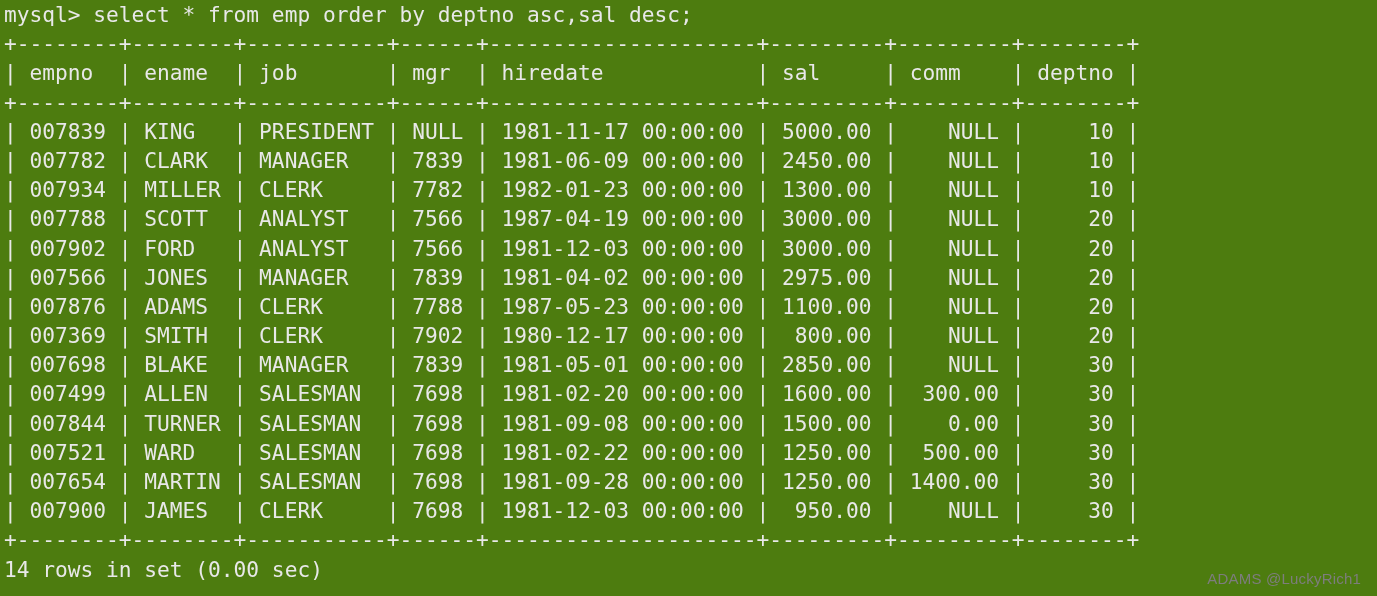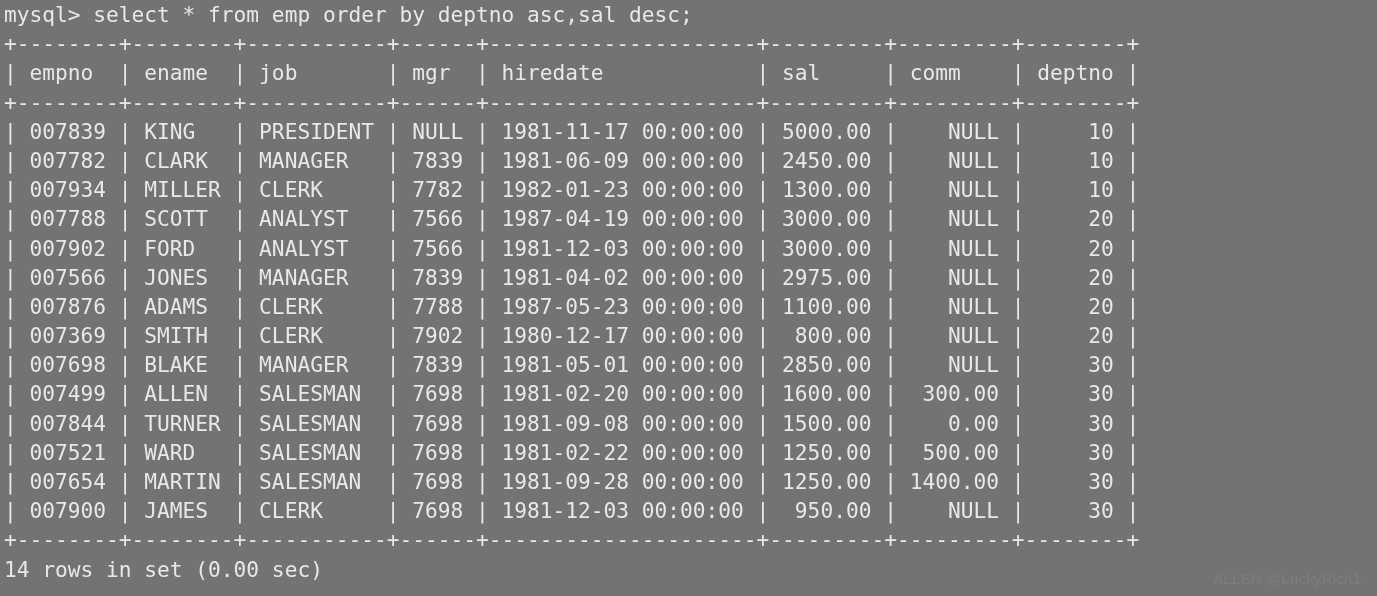--- a/index.html
+++ b/index.html
@@ -13,21 +13,21 @@
     overflow: hidden;
     position: relative;
     font-family: "DejaVu Sans Mono", "Liberation Mono", monospace;
   }
   #terminal {
     position: absolute;
     left: 0;
     top: 0;
     width: 1377px;
     height: 596px;
-    background: #737373;
+    background: #4d7c0f;
     color: #e8e8e8;
     font-family: "DejaVu Sans Mono", "Liberation Mono", monospace;
     font-size: 21.2px;
     line-height: 29.2px;
     letter-spacing: 0px;
     white-space: pre;
     padding: 0px 0 0 4px;
     box-sizing: border-box;
   }
   .term-line {
@@ -49,13 +49,13 @@
     line-height: 18px;
     letter-spacing: 0.2px;
     white-space: pre;
   }
 </style>
 </head>
 <body>
 
 <div id="terminal"><div class="term-line prompt-line">mysql&gt; select * from emp order by deptno asc,sal desc;</div><div class="term-line">+--------+--------+-----------+------+---------------------+---------+---------+--------+</div><div class="term-line">| empno  | ename  | job       | mgr  | hiredate            | sal     | comm    | deptno |</div><div class="term-line">+--------+--------+-----------+------+---------------------+---------+---------+--------+</div><div class="term-line">| 007839 | KING   | PRESIDENT | NULL | 1981-11-17 00:00:00 | 5000.00 |    NULL |     10 |</div><div class="term-line">| 007782 | CLARK  | MANAGER   | 7839 | 1981-06-09 00:00:00 | 2450.00 |    NULL |     10 |</div><div class="term-line">| 007934 | MILLER | CLERK     | 7782 | 1982-01-23 00:00:00 | 1300.00 |    NULL |     10 |</div><div class="term-line">| 007788 | SCOTT  | ANALYST   | 7566 | 1987-04-19 00:00:00 | 3000.00 |    NULL |     20 |</div><div class="term-line">| 007902 | FORD   | ANALYST   | 7566 | 1981-12-03 00:00:00 | 3000.00 |    NULL |     20 |</div><div class="term-line">| 007566 | JONES  | MANAGER   | 7839 | 1981-04-02 00:00:00 | 2975.00 |    NULL |     20 |</div><div class="term-line">| 007876 | ADAMS  | CLERK     | 7788 | 1987-05-23 00:00:00 | 1100.00 |    NULL |     20 |</div><div class="term-line">| 007369 | SMITH  | CLERK     | 7902 | 1980-12-17 00:00:00 |  800.00 |    NULL |     20 |</div><div class="term-line">| 007698 | BLAKE  | MANAGER   | 7839 | 1981-05-01 00:00:00 | 2850.00 |    NULL |     30 |</div><div class="term-line">| 007499 | ALLEN  | SALESMAN  | 7698 | 1981-02-20 00:00:00 | 1600.00 |  300.00 |     30 |</div><div class="term-line">| 007844 | TURNER | SALESMAN  | 7698 | 1981-09-08 00:00:00 | 1500.00 |    0.00 |     30 |</div><div class="term-line">| 007521 | WARD   | SALESMAN  | 7698 | 1981-02-22 00:00:00 | 1250.00 |  500.00 |     30 |</div><div class="term-line">| 007654 | MARTIN | SALESMAN  | 7698 | 1981-09-28 00:00:00 | 1250.00 | 1400.00 |     30 |</div><div class="term-line">| 007900 | JAMES  | CLERK     | 7698 | 1981-12-03 00:00:00 |  950.00 |    NULL |     30 |</div><div class="term-line">+--------+--------+-----------+------+---------------------+---------+---------+--------+</div><div class="term-line">14 rows in set (0.00 sec)</div></div>
 
-<div class="watermark">ALLEN @LuckyRich1</div>
+<div class="watermark">ADAMS @LuckyRich1</div>
 
 </body></html>

